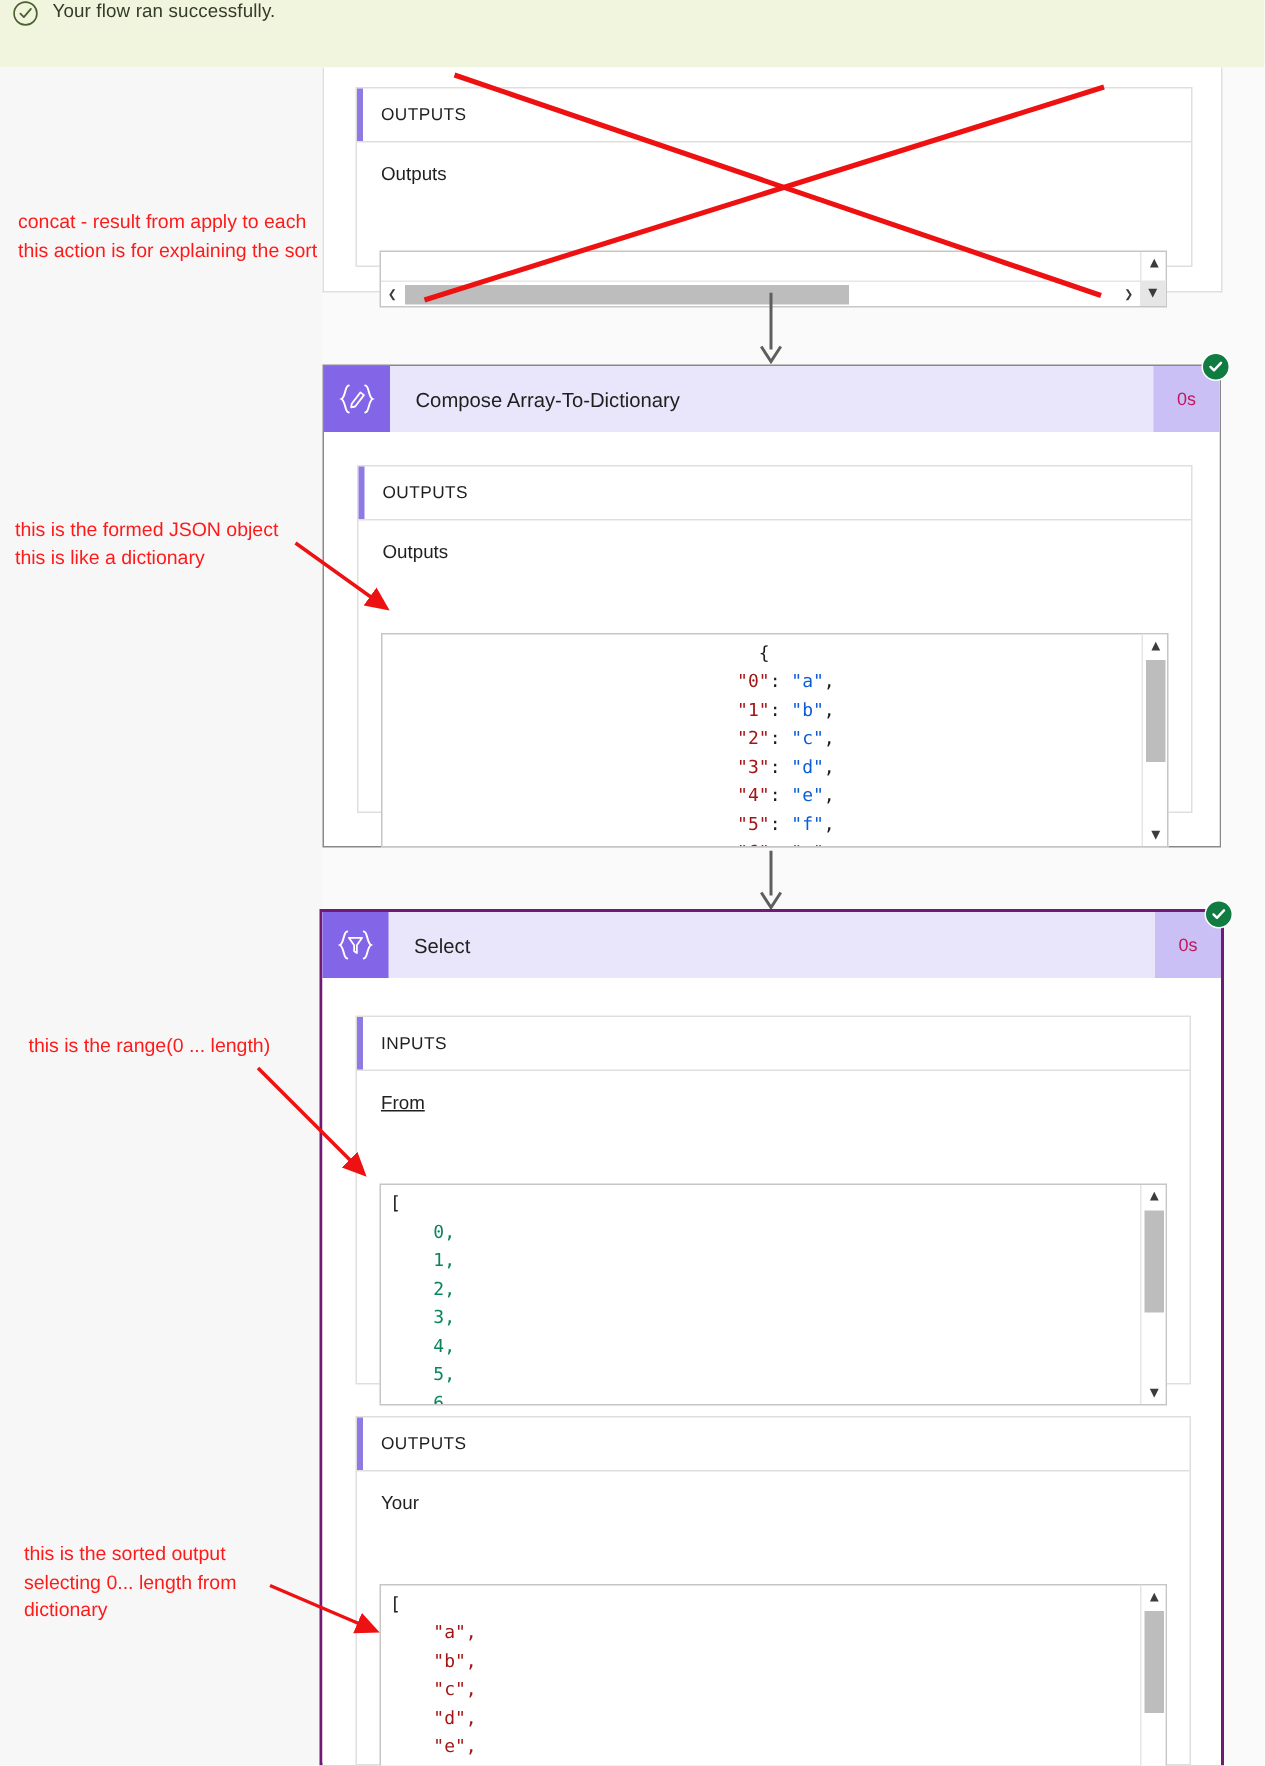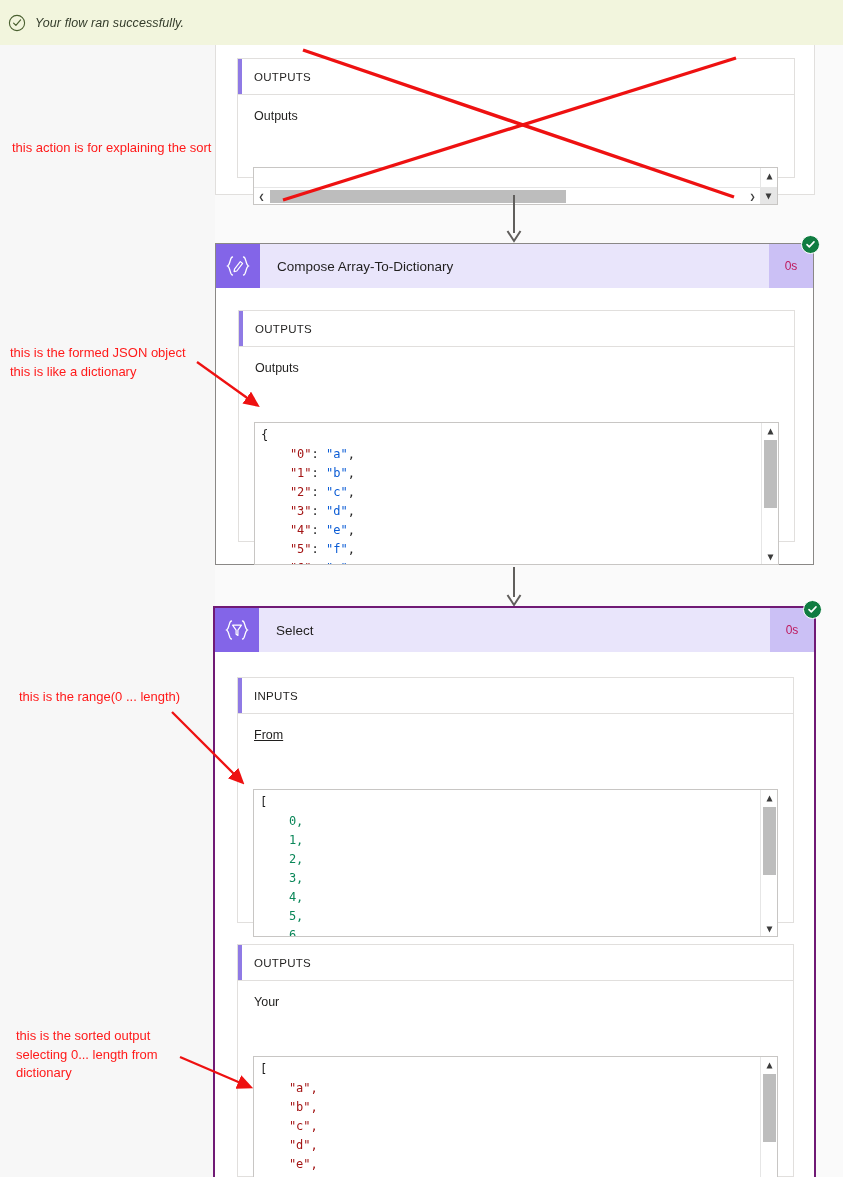--- a/index.html
+++ b/index.html
@@ -11,23 +11,22 @@
     position: relative;
     overflow: hidden;
     color: #201f1e;
   }
 
   
   #banner {
     position: absolute; left: 0; top: 0;
     width: 843px; height: 45px;
     background: #f2f5dd;
-    display: flex; align-items: center;
+    display: flex; 
     padding-left: 8px;
-    font-style: italic;
   }
   #banner .chk { width: 18px; height: 18px; flex: 0 0 18px; margin-right: 9px; }
   #banner .txt { font-size: 12.5px; color: #333b2a; letter-spacing: .1px; }
 
   
   #canvas {
     position: absolute; left: 0; top: 45px;
     width: 843px; height: 1132px;
     background: #fafafa;
   }
@@ -201,21 +200,21 @@
     </div>
   </div>
 
   <div class="connector" style="left:505px; top:150px; width:18px; height:48px;">
     <svg width="18" height="48" viewBox="0 0 18 48">
       <line x1="9" y1="0" x2="9" y2="38" stroke="#605e5c" stroke-width="2"></line>
       <path d="M2.5 36 L9 46 L15.5 36" fill="none" stroke="#605e5c" stroke-width="2"></path>
     </svg>
   </div>
 
-  <div class="card flow-card" id="card-compose" style="left:215px; top:198px; width:599px; height:322px;">
+  <div class="card flow-card" id="card-compose" style="left:215px; top:198px; width:599px; height:322px;text-align:center;">
     <div class="card-header">
       <div class="icon-tile">
         <svg width="28" height="22" viewBox="0 0 28 22">
           <path d="M8.5 2 C5.8 2 6.6 9.4 3.6 11 C6.6 12.6 5.8 20 8.5 20" fill="none" stroke="#fff" stroke-width="1.3" stroke-linecap="round"></path>
           <path d="M19.5 2 C22.2 2 21.4 9.4 24.4 11 C21.4 12.6 22.2 20 19.5 20" fill="none" stroke="#fff" stroke-width="1.3" stroke-linecap="round"></path>
           <path d="M10.5 14.2 L16.3 6.6 L18.6 8.4 L12.8 16 L10.1 16.6 Z" fill="none" stroke="#fff" stroke-width="1.2" stroke-linejoin="round"></path>
         </svg>
       </div>
       <div class="title">Compose Array-To-Dictionary</div>
       <div class="duration">0s</div>
@@ -299,20 +298,21 @@
     </div>
     <div class="success-badge" style="left:588px; top:-8px;">
       <svg width="11" height="11" viewBox="0 0 11 11">
           <path d="M2 5.6 L4.3 7.9 L9 2.9" fill="none" stroke="#fff" stroke-width="1.6" stroke-linecap="round" stroke-linejoin="round"></path>
         </svg>
     </div>
   </div>
 </div>
 
 <div class="anno" id="anno-1" style="left:12px; top:139px; width:235px;">
+    <div>concat - result from apply to each</div>
     <div>this action is for explaining the sort</div>
   </div>
 <div class="anno" id="anno-2" style="left:10px; top:344px; width:210px;">
     <div>this is the formed JSON object</div>
     <div>this is like a dictionary</div>
   </div>
 <div class="anno" id="anno-3" style="left:19px; top:688px; width:210px;">
     <div>this is the range(0 ... length)</div>
   </div>
 <div class="anno" id="anno-4" style="left:16px; top:1027px; width:200px;">

